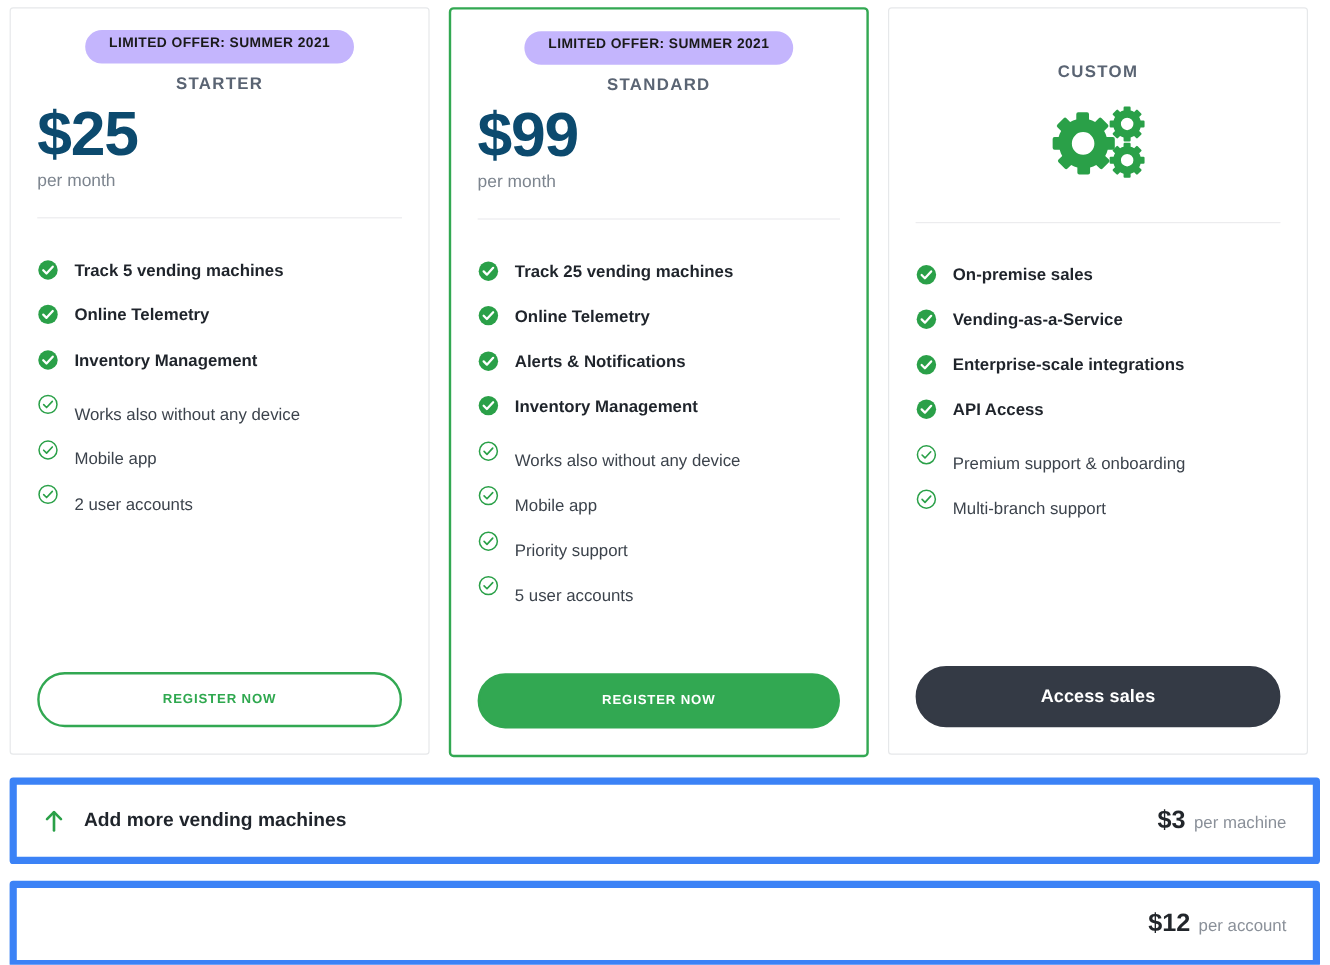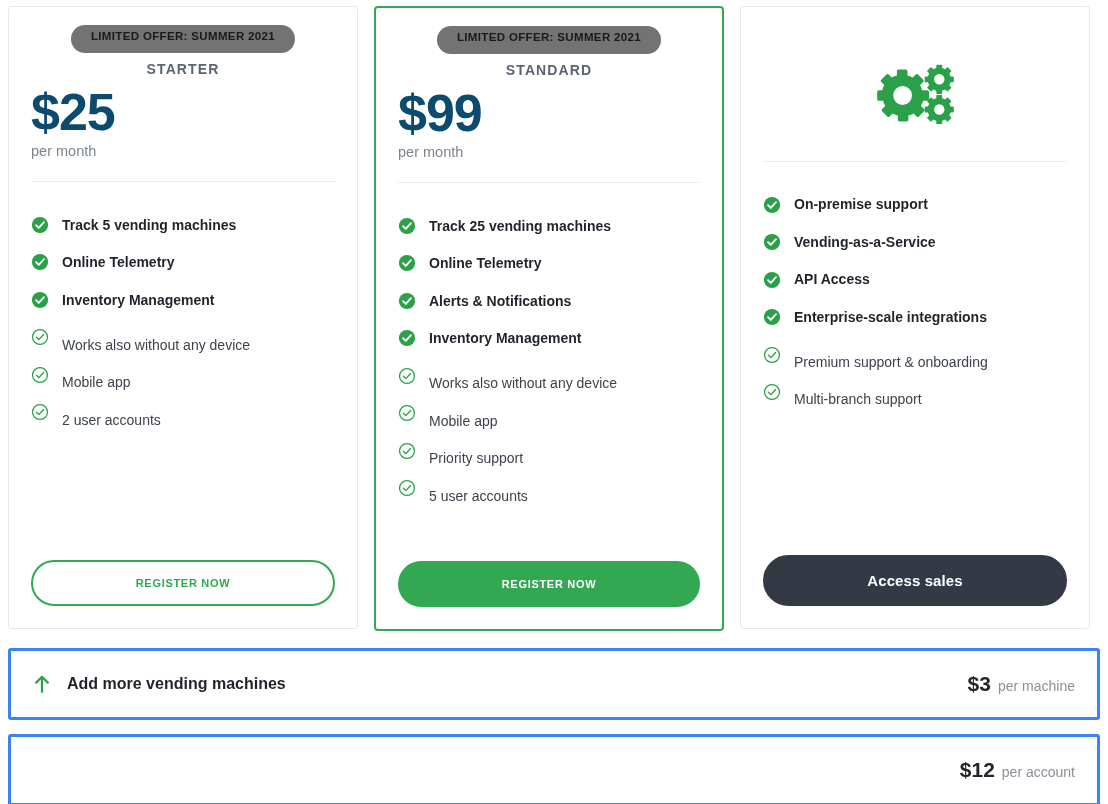--- a/index.html
+++ b/index.html
@@ -30,21 +30,21 @@
   }
   .card.featured {
     border: 2px solid #32a852;
     border-radius: 4px;
     height: 625px;
   }
 
   
   .badge-wrap { display: flex; justify-content: center; padding-top: 18px; min-height: 46px; }
   .badge {
-    background: #737373;
+    background: #c4b5fd;
     color: #1a1a1a;
     font-size: 11.5px;
     font-weight: bold;
     letter-spacing: 0.35px;
     padding: 6px 20px 7px 20px;
     border-radius: 20px;
     white-space: nowrap;
     line-height: 1;
   }
 
@@ -114,21 +114,21 @@
   }
   .cta.solid { background: #32a852; color: #ffffff; border-color: #32a852; }
   .cta.dark {
     background: #343a45; color: #ffffff; border: 2px solid #343a45;
     font-weight: bold; font-size: 15px; letter-spacing: 0.1px;
   }
 
   
   .addons { margin-top: 17px; display: flex; flex-direction: column; gap: 14px; }
   .addon {
-    border: 3px solid #3b82f6;
+    border: 6px solid #3b82f6;
     border-radius: 3px;
     height: 72px;
     display: flex;
     align-items: center;
     padding: 0 22px;
     background: #fff;
   }
   .addon-left { display: flex; align-items: center; gap: 16px; }
   .addon-title { font-size: 16px; font-weight: bold; color: #1f242b; }
   .addon-right { margin-left: auto; display: flex; align-items: baseline; gap: 7px; }
@@ -270,60 +270,61 @@
         </li>
       </ul>
 
       <div class="cta-wrap">
         <button class="cta solid">REGISTER NOW</button>
       </div>
     </div>
 
     <div class="card custom-card">
       <div class="custom-head">
+        <div class="plan-name">CUSTOM</div>
         <div class="gears">
           <svg width="82" height="70" viewBox="0 0 82 70">
             <g fill="#2aa048">
               <path d="M52.5 31.2h-4.3a17.3 17.3 0 0 0-2.1-5.1l3.1-3.1a1.6 1.6 0 0 0 0-2.3l-5.2-5.2a1.6 1.6 0 0 0-2.3 0l-3.1 3.1a17.3 17.3 0 0 0-5.1-2.1v-4.3a1.6 1.6 0 0 0-1.6-1.6h-7.4a1.6 1.6 0 0 0-1.6 1.6v4.3a17.3 17.3 0 0 0-5.1 2.1l-3.1-3.1a1.6 1.6 0 0 0-2.3 0l-5.2 5.2a1.6 1.6 0 0 0 0 2.3l3.1 3.1a17.3 17.3 0 0 0-2.1 5.1H4.8a1.6 1.6 0 0 0-1.6 1.6v7.4a1.6 1.6 0 0 0 1.6 1.6h4.3a17.3 17.3 0 0 0 2.1 5.1l-3.1 3.1a1.6 1.6 0 0 0 0 2.3l5.2 5.2a1.6 1.6 0 0 0 2.3 0l3.1-3.1a17.3 17.3 0 0 0 5.1 2.1v4.3a1.6 1.6 0 0 0 1.6 1.6h7.4a1.6 1.6 0 0 0 1.6-1.6v-4.3a17.3 17.3 0 0 0 5.1-2.1l3.1 3.1a1.6 1.6 0 0 0 2.3 0l5.2-5.2a1.6 1.6 0 0 0 0-2.3l-3.1-3.1a17.3 17.3 0 0 0 2.1-5.1h4.3a1.6 1.6 0 0 0 1.6-1.6v-7.4a1.6 1.6 0 0 0-1.6-1.6zM28.6 45.9a9.4 9.4 0 1 1 0-18.8 9.4 9.4 0 0 1 0 18.8z"></path>
               <path d="M78.9 17.4h-2.4a9.7 9.7 0 0 0-1.2-2.9l1.7-1.7a.9.9 0 0 0 0-1.3l-2.9-2.9a.9.9 0 0 0-1.3 0l-1.7 1.7a9.7 9.7 0 0 0-2.9-1.2V6.7a.9.9 0 0 0-.9-.9h-4.1a.9.9 0 0 0-.9.9v2.4a9.7 9.7 0 0 0-2.9 1.2l-1.7-1.7a.9.9 0 0 0-1.3 0l-2.9 2.9a.9.9 0 0 0 0 1.3l1.7 1.7a9.7 9.7 0 0 0-1.2 2.9h-2.4a.9.9 0 0 0-.9.9v4.1a.9.9 0 0 0 .9.9h2.4a9.7 9.7 0 0 0 1.2 2.9l-1.7 1.7a.9.9 0 0 0 0 1.3l2.9 2.9a.9.9 0 0 0 1.3 0l1.7-1.7a9.7 9.7 0 0 0 2.9 1.2v2.4a.9.9 0 0 0 .9.9h4.1a.9.9 0 0 0 .9-.9v-2.4a9.7 9.7 0 0 0 2.9-1.2l1.7 1.7a.9.9 0 0 0 1.3 0l2.9-2.9a.9.9 0 0 0 0-1.3l-1.7-1.7a9.7 9.7 0 0 0 1.2-2.9h2.4a.9.9 0 0 0 .9-.9v-4.1a.9.9 0 0 0-.9-.9zM65.3 25.5a5.2 5.2 0 1 1 0-10.4 5.2 5.2 0 0 1 0 10.4z"></path>
               <path d="M78.9 47.6h-2.4a9.7 9.7 0 0 0-1.2-2.9l1.7-1.7a.9.9 0 0 0 0-1.3l-2.9-2.9a.9.9 0 0 0-1.3 0l-1.7 1.7a9.7 9.7 0 0 0-2.9-1.2v-2.4a.9.9 0 0 0-.9-.9h-4.1a.9.9 0 0 0-.9.9v2.4a9.7 9.7 0 0 0-2.9 1.2l-1.7-1.7a.9.9 0 0 0-1.3 0l-2.9 2.9a.9.9 0 0 0 0 1.3l1.7 1.7a9.7 9.7 0 0 0-1.2 2.9h-2.4a.9.9 0 0 0-.9.9v4.1a.9.9 0 0 0 .9.9h2.4a9.7 9.7 0 0 0 1.2 2.9l-1.7 1.7a.9.9 0 0 0 0 1.3l2.9 2.9a.9.9 0 0 0 1.3 0l1.7-1.7a9.7 9.7 0 0 0 2.9 1.2v2.4a.9.9 0 0 0 .9.9h4.1a.9.9 0 0 0 .9-.9v-2.4a9.7 9.7 0 0 0 2.9-1.2l1.7 1.7a.9.9 0 0 0 1.3 0l2.9-2.9a.9.9 0 0 0 0-1.3l-1.7-1.7a9.7 9.7 0 0 0 1.2-2.9h2.4a.9.9 0 0 0 .9-.9v-4.1a.9.9 0 0 0-.9-.9zM65.3 55.7a5.2 5.2 0 1 1 0-10.4 5.2 5.2 0 0 1 0 10.4z"></path>
             </g>
           </svg>
         </div>
       </div>
       <div class="divider"></div>
 
       <ul class="features">
         <li class="feature included">
           <svg class="chk" viewBox="0 0 20 20">
             <circle cx="10" cy="10" r="9" fill="#2aa048"></circle>
             <path d="M5.6 10.2 L8.6 13.2 L14.4 6.9" fill="none" stroke="#ffffff" stroke-width="2.1" stroke-linecap="round" stroke-linejoin="round"></path>
           </svg>
-          <span class="txt">On-premise support</span>
+          <span class="txt">On-premise sales</span>
         </li>
         <li class="feature included">
           <svg class="chk" viewBox="0 0 20 20">
             <circle cx="10" cy="10" r="9" fill="#2aa048"></circle>
             <path d="M5.6 10.2 L8.6 13.2 L14.4 6.9" fill="none" stroke="#ffffff" stroke-width="2.1" stroke-linecap="round" stroke-linejoin="round"></path>
           </svg>
           <span class="txt">Vending-as-a-Service</span>
         </li>
         <li class="feature included">
           <svg class="chk" viewBox="0 0 20 20">
             <circle cx="10" cy="10" r="9" fill="#2aa048"></circle>
             <path d="M5.6 10.2 L8.6 13.2 L14.4 6.9" fill="none" stroke="#ffffff" stroke-width="2.1" stroke-linecap="round" stroke-linejoin="round"></path>
           </svg>
+          <span class="txt">Enterprise-scale integrations</span>
+        </li>
+        <li class="feature included">
+          <svg class="chk" viewBox="0 0 20 20">
+            <circle cx="10" cy="10" r="9" fill="#2aa048"></circle>
+            <path d="M5.6 10.2 L8.6 13.2 L14.4 6.9" fill="none" stroke="#ffffff" stroke-width="2.1" stroke-linecap="round" stroke-linejoin="round"></path>
+          </svg>
           <span class="txt">API Access</span>
-        </li>
-        <li class="feature included">
-          <svg class="chk" viewBox="0 0 20 20">
-            <circle cx="10" cy="10" r="9" fill="#2aa048"></circle>
-            <path d="M5.6 10.2 L8.6 13.2 L14.4 6.9" fill="none" stroke="#ffffff" stroke-width="2.1" stroke-linecap="round" stroke-linejoin="round"></path>
-          </svg>
-          <span class="txt">Enterprise-scale integrations</span>
         </li>
         <li class="feature plain">
           <svg class="chk" viewBox="0 0 20 20">
             <circle cx="10" cy="10" r="8.3" fill="none" stroke="#2aa048" stroke-width="1.4"></circle>
             <path d="M6.0 10.2 L8.7 12.9 L14.0 7.2" fill="none" stroke="#2aa048" stroke-width="1.5" stroke-linecap="round" stroke-linejoin="round"></path>
           </svg>
           <span class="txt">Premium support &amp; onboarding</span>
         </li>
         <li class="feature plain">
           <svg class="chk" viewBox="0 0 20 20">

